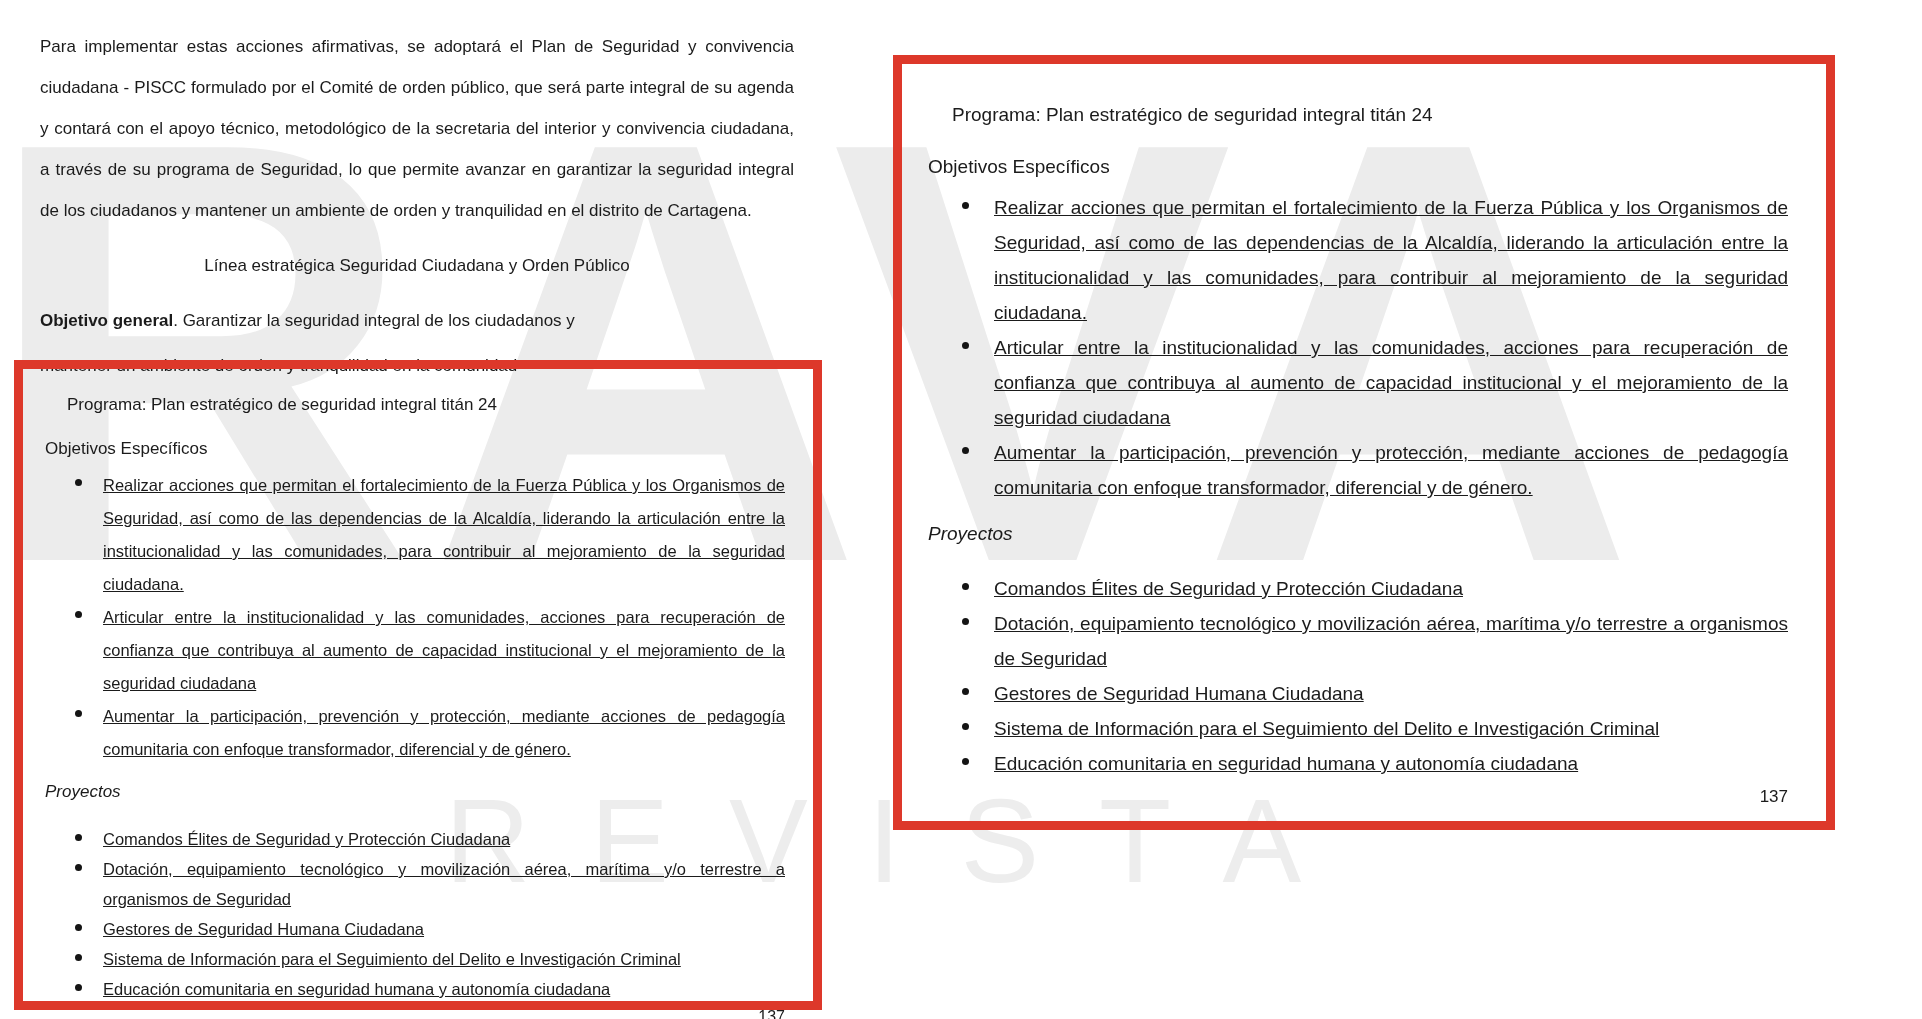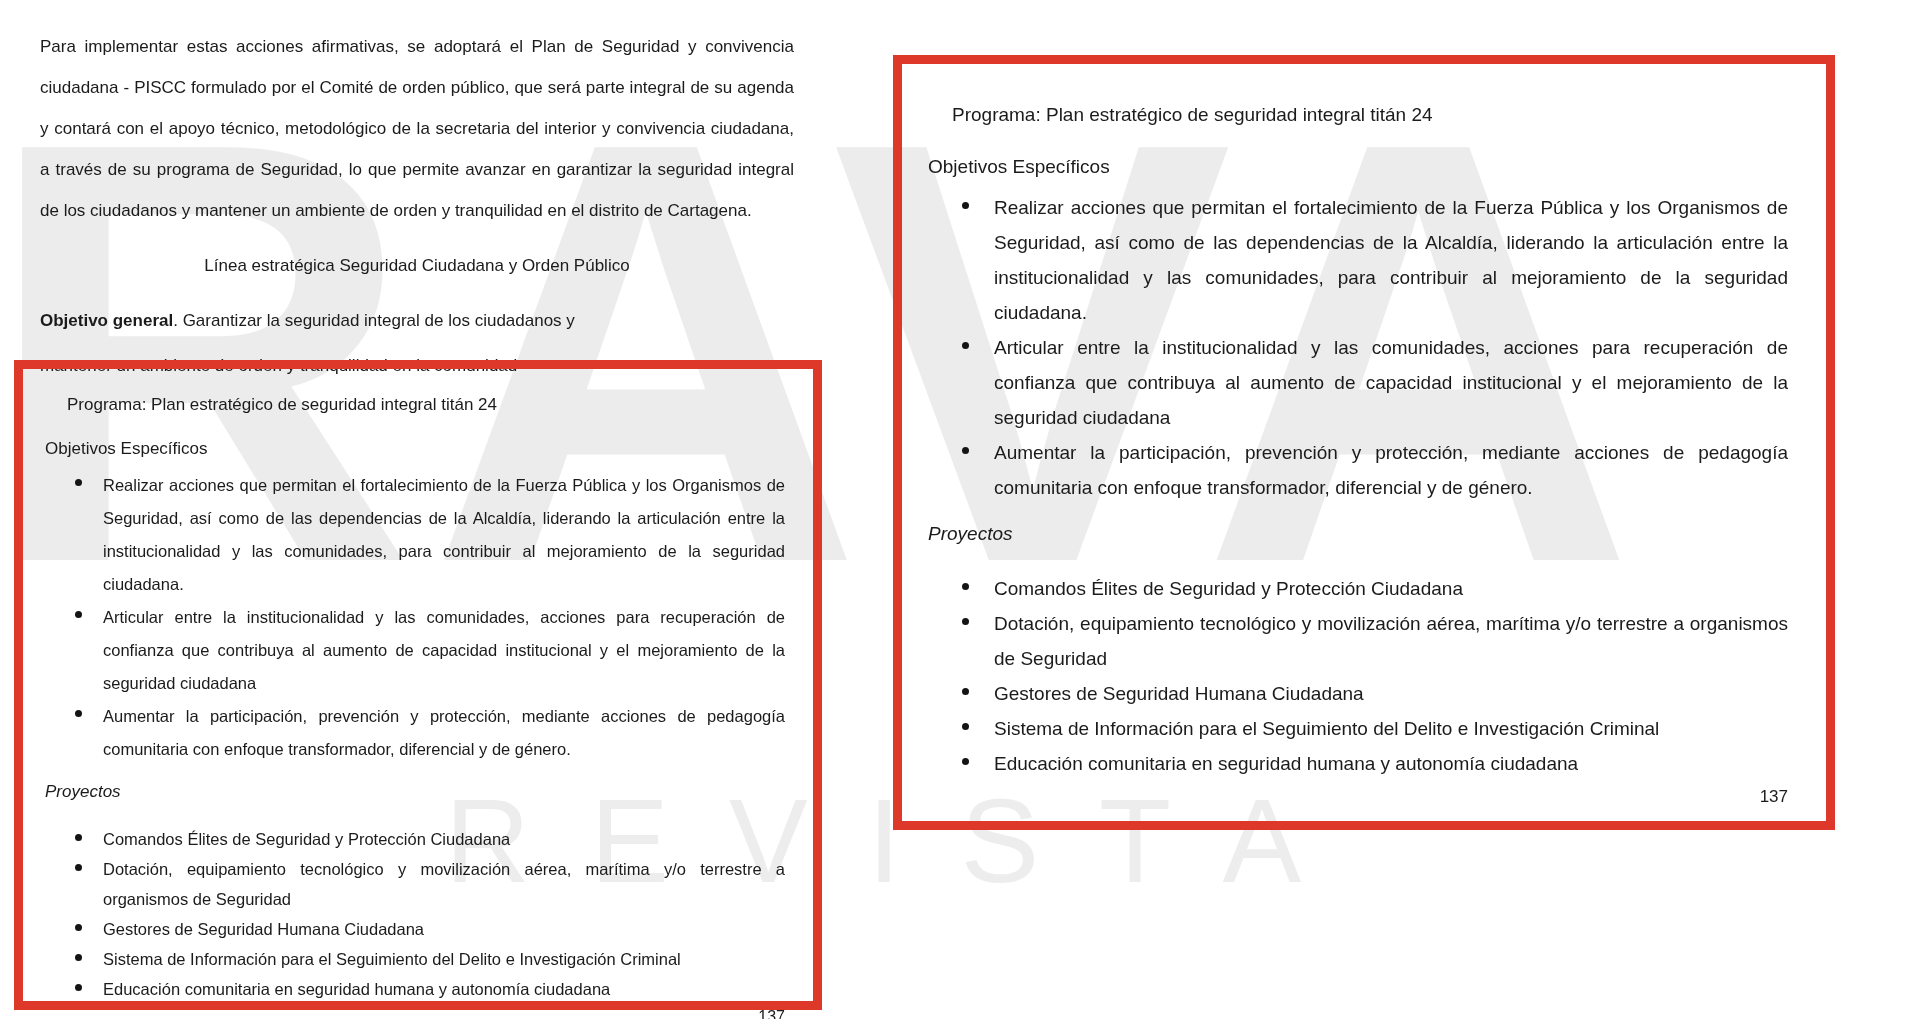--- a/index.html
+++ b/index.html
@@ -53,21 +53,21 @@
     padding:40px 38px 6px 26px;
   }
 
   .prog-title { font-weight:normal; }
   .box-left  .prog-title { font-size:17px; padding-left:22px; margin-bottom:24px; }
   .box-right .prog-title { font-size:19px; padding-left:24px; margin-bottom:30px; }
 
   .box-left  .obj-heading { font-size:17px; margin-bottom:10px; }
   .box-right .obj-heading { font-size:19px; margin-bottom:12px; }
 
-  ul.blist { list-style:none; }
+  ul.blist { list-style:none;text-decoration:underline; }
   ul.blist li { position:relative; text-align:justify; }
   ul.blist li::before {
     content:""; position:absolute; width:7px; height:7px; border-radius:50%;
     background:#141414; top:0.62em;
   }
   .box-left  ul.blist li { padding-left:58px; }
   .box-left  ul.blist li::before { left:30px; }
   .box-right ul.blist li { padding-left:66px; }
   .box-right ul.blist li::before { left:34px; }
 

